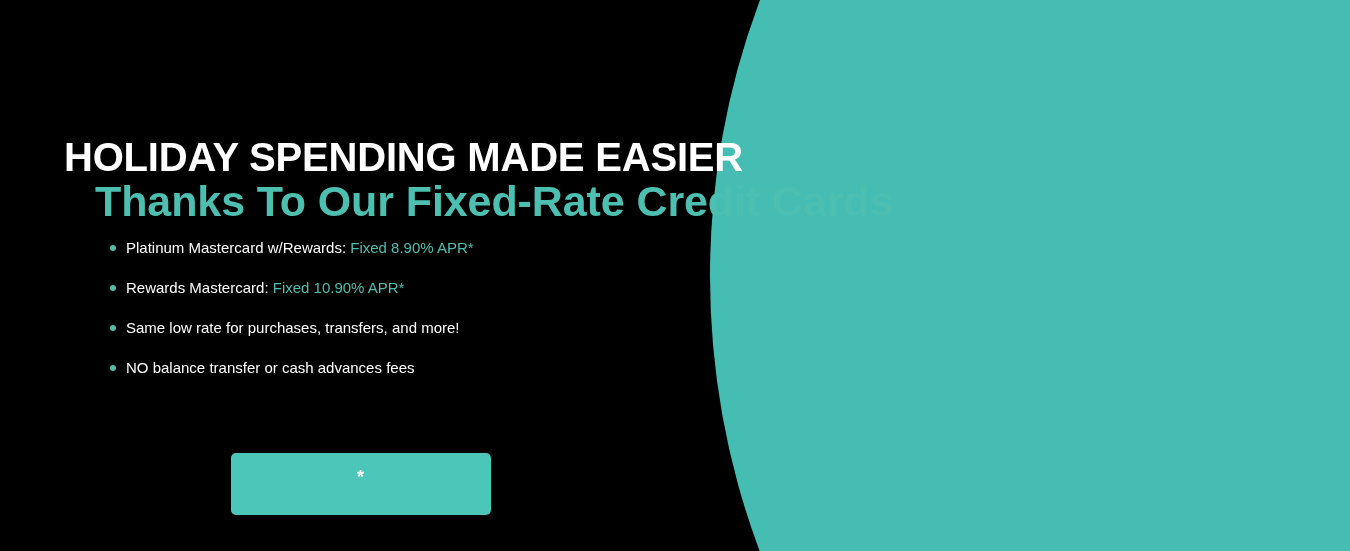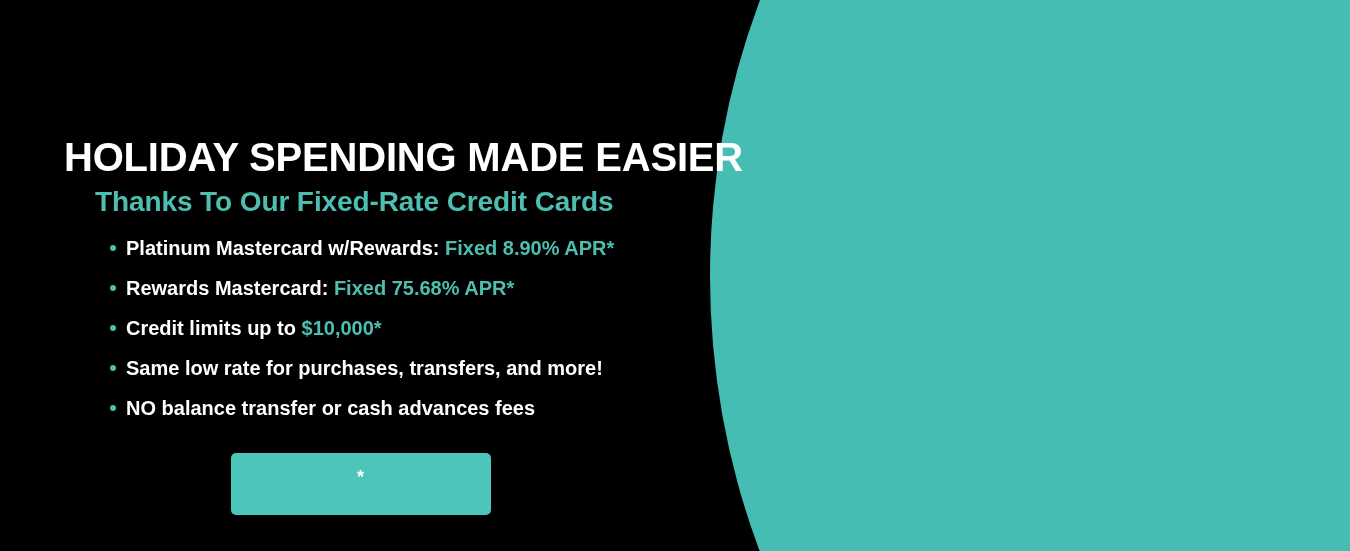--- a/index.html
+++ b/index.html
@@ -36,44 +36,44 @@
     letter-spacing: -0.2px;
     color: #FFFFFF;
     text-transform: uppercase;
     white-space: nowrap;
     line-height: 1.05;
   }
 
   #subheadline {
     position: absolute;
     left: 95px;
-    top: 187px;
-    font-size: 28px;
+    top: 178px;
+    font-size: 43px;
     font-weight: 700;
     color: #4DBFB0;
     white-space: nowrap;
     line-height: 1.1;
     letter-spacing: -0.1px;
   }
 
   #bullet-list {
     position: absolute;
     left: 110px;
     top: 236px;
     width: 620px;
     list-style: none;
     margin: 0;
     padding: 0;
   }
   .bullet-item {
     position: relative;
     padding-left: 16px;
     margin-bottom: 16px;
-    font-size: 20px;
-    font-weight: 700;
+    font-size: 15px;
+    font-weight: 400;
     color: #FFFFFF;
     line-height: 24px;
     white-space: nowrap;
   }
   .bullet-dot {
     position: absolute;
     left: 0;
     top: 9px;
     width: 6px;
     height: 6px;
@@ -422,24 +422,21 @@
 
     <div id="headline">HOLIDAY SPENDING MADE EASIER</div>
 
     <div id="subheadline">Thanks To Our Fixed-Rate Credit Cards</div>
 
     <ul id="bullet-list">
       <li class="bullet-item">
         <span class="bullet-dot"></span><span>Platinum Mastercard w/Rewards:</span> <span class="bullet-accent">Fixed 8.90% APR*</span>
       </li>
       <li class="bullet-item">
-        <span class="bullet-dot"></span><span>Rewards Mastercard:</span> <span class="bullet-accent">Fixed 75.68% APR*</span>
-      </li>
-      <li class="bullet-item">
-        <span class="bullet-dot"></span><span>Credit limits up to</span> <span class="bullet-accent">$10,000*</span>
+        <span class="bullet-dot"></span><span>Rewards Mastercard:</span> <span class="bullet-accent">Fixed 10.90% APR*</span>
       </li>
       <li class="bullet-item">
         <span class="bullet-dot"></span><span>Same low rate for purchases, transfers, and more!</span>
       </li>
       <li class="bullet-item">
         <span class="bullet-dot"></span><span>NO balance transfer or cash advances fees</span>
       </li>
     </ul>
 
     <button id="apply-button">

